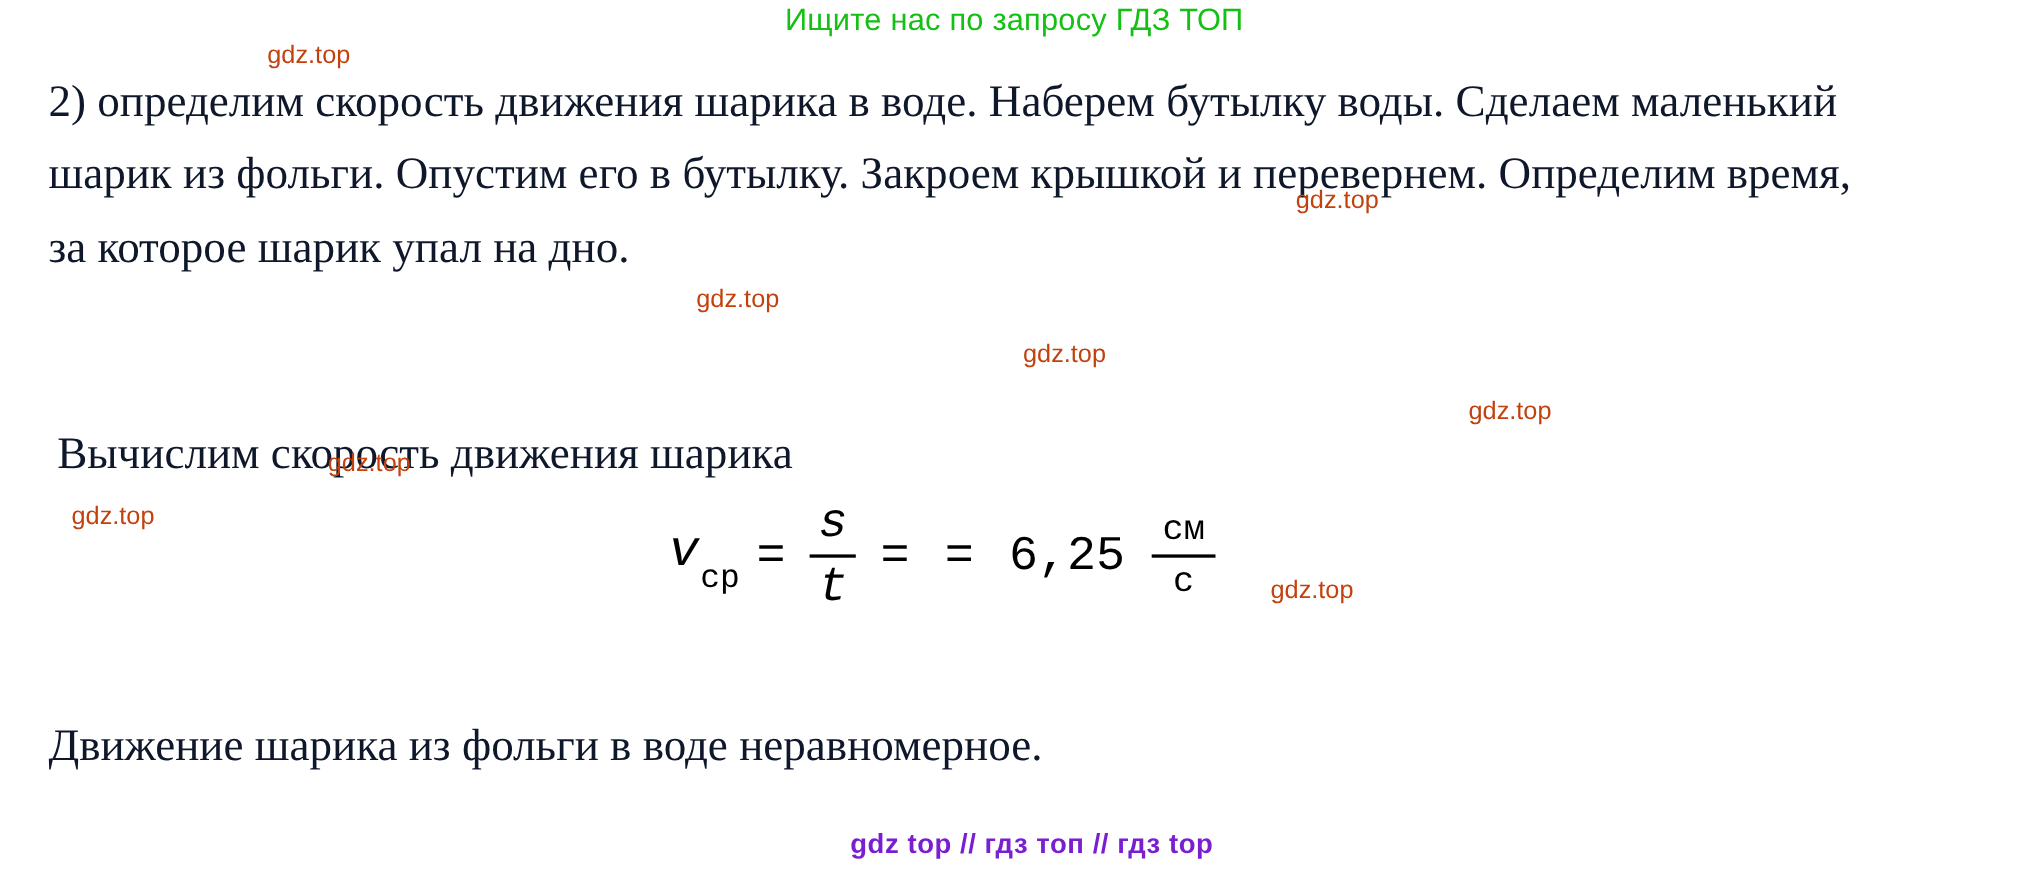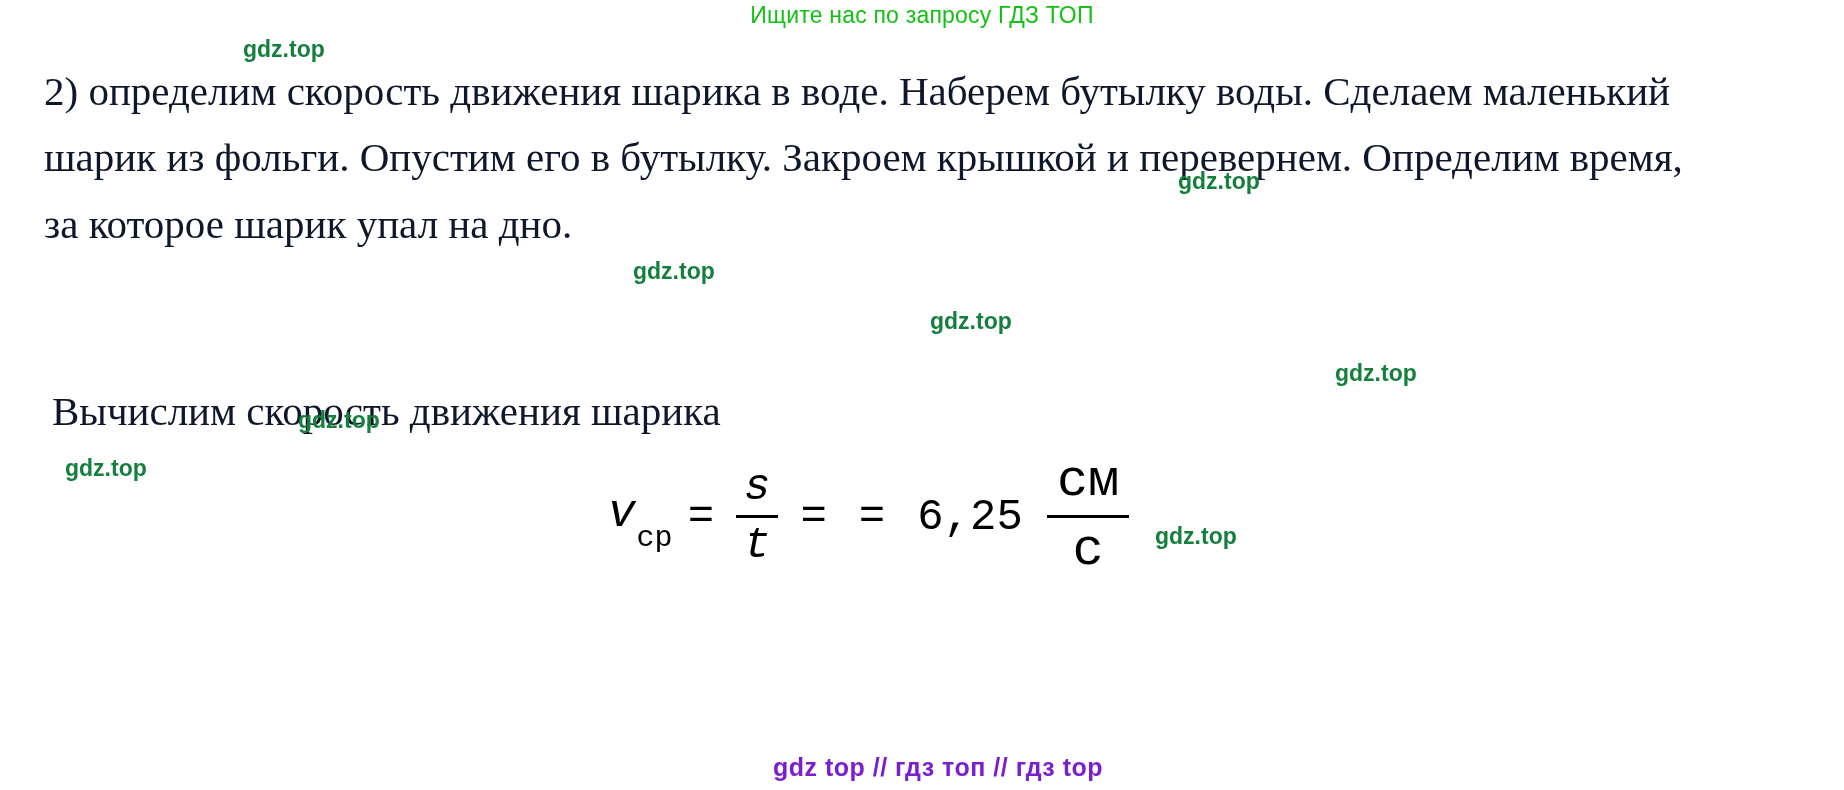--- a/index.html
+++ b/index.html
@@ -22,21 +22,21 @@
   }
 
   
   .top-banner {
     position: absolute;
     top: 2px;
     left: 0;
     width: 100%;
     text-align: center;
     font-family: "Liberation Sans", sans-serif;
-    font-size: 23px;
+    font-size: 28px;
     color: #13c013;
     letter-spacing: 0.2px;
   }
 
   
   .para {
     position: absolute;
     left: 44px;
     width: 1700px;
     font-size: 41px;
@@ -91,30 +91,29 @@
     line-height: 1.12;
     white-space: nowrap;
   }
   .frac .bar {
     width: 100%;
     height: 3px;
     background: #000;
     margin: 3px 0;
   }
   .frac.narrow .num, .frac.narrow .den { font-style: italic; padding: 0 8px; }
-  .frac.small .num, .frac.small .den { font-size: 52px; }
+  .frac.small .num, .frac.small .den { font-size: 32px; }
 
   
   .wm {
     position: absolute;
     font-family: "Liberation Sans", sans-serif;
     font-size: 23px;
-    color: #15803d;
+    color: #c2410c;
     white-space: nowrap;
-    font-weight: bold;
   }
 
   
   .footer {
     position: absolute;
     bottom: 8px;
     left: 0;
     width: 100%;
     text-align: center;
     font-family: "Liberation Sans", sans-serif;
@@ -147,20 +146,21 @@
     <span class="op">=</span>
     <span class="op">=</span>
     <span class="op" style="margin-right:18px">6,25</span>
     <span class="frac small">
       <span class="num">см</span>
       <span class="bar"></span>
       <span class="den">с</span>
     </span>
   </div>
 
+  <div class="para" id="para3">Движение шарика из фольги в воде неравномерное.</div>
 
   <div class="footer">gdz top  //  гдз топ  //  гдз top</div>
 
   <div id="watermark-layer">
       <div class="wm" style="left: 243px; top: 36px;">gdz.top</div>
       <div class="wm" style="left: 1178px; top: 168px;">gdz.top</div>
       <div class="wm" style="left: 633px; top: 258px;">gdz.top</div>
       <div class="wm" style="left: 930px; top: 308px;">gdz.top</div>
       <div class="wm" style="left: 1335px; top: 360px;">gdz.top</div>
       <div class="wm" style="left: 298px; top: 407px;">gdz.top</div>

